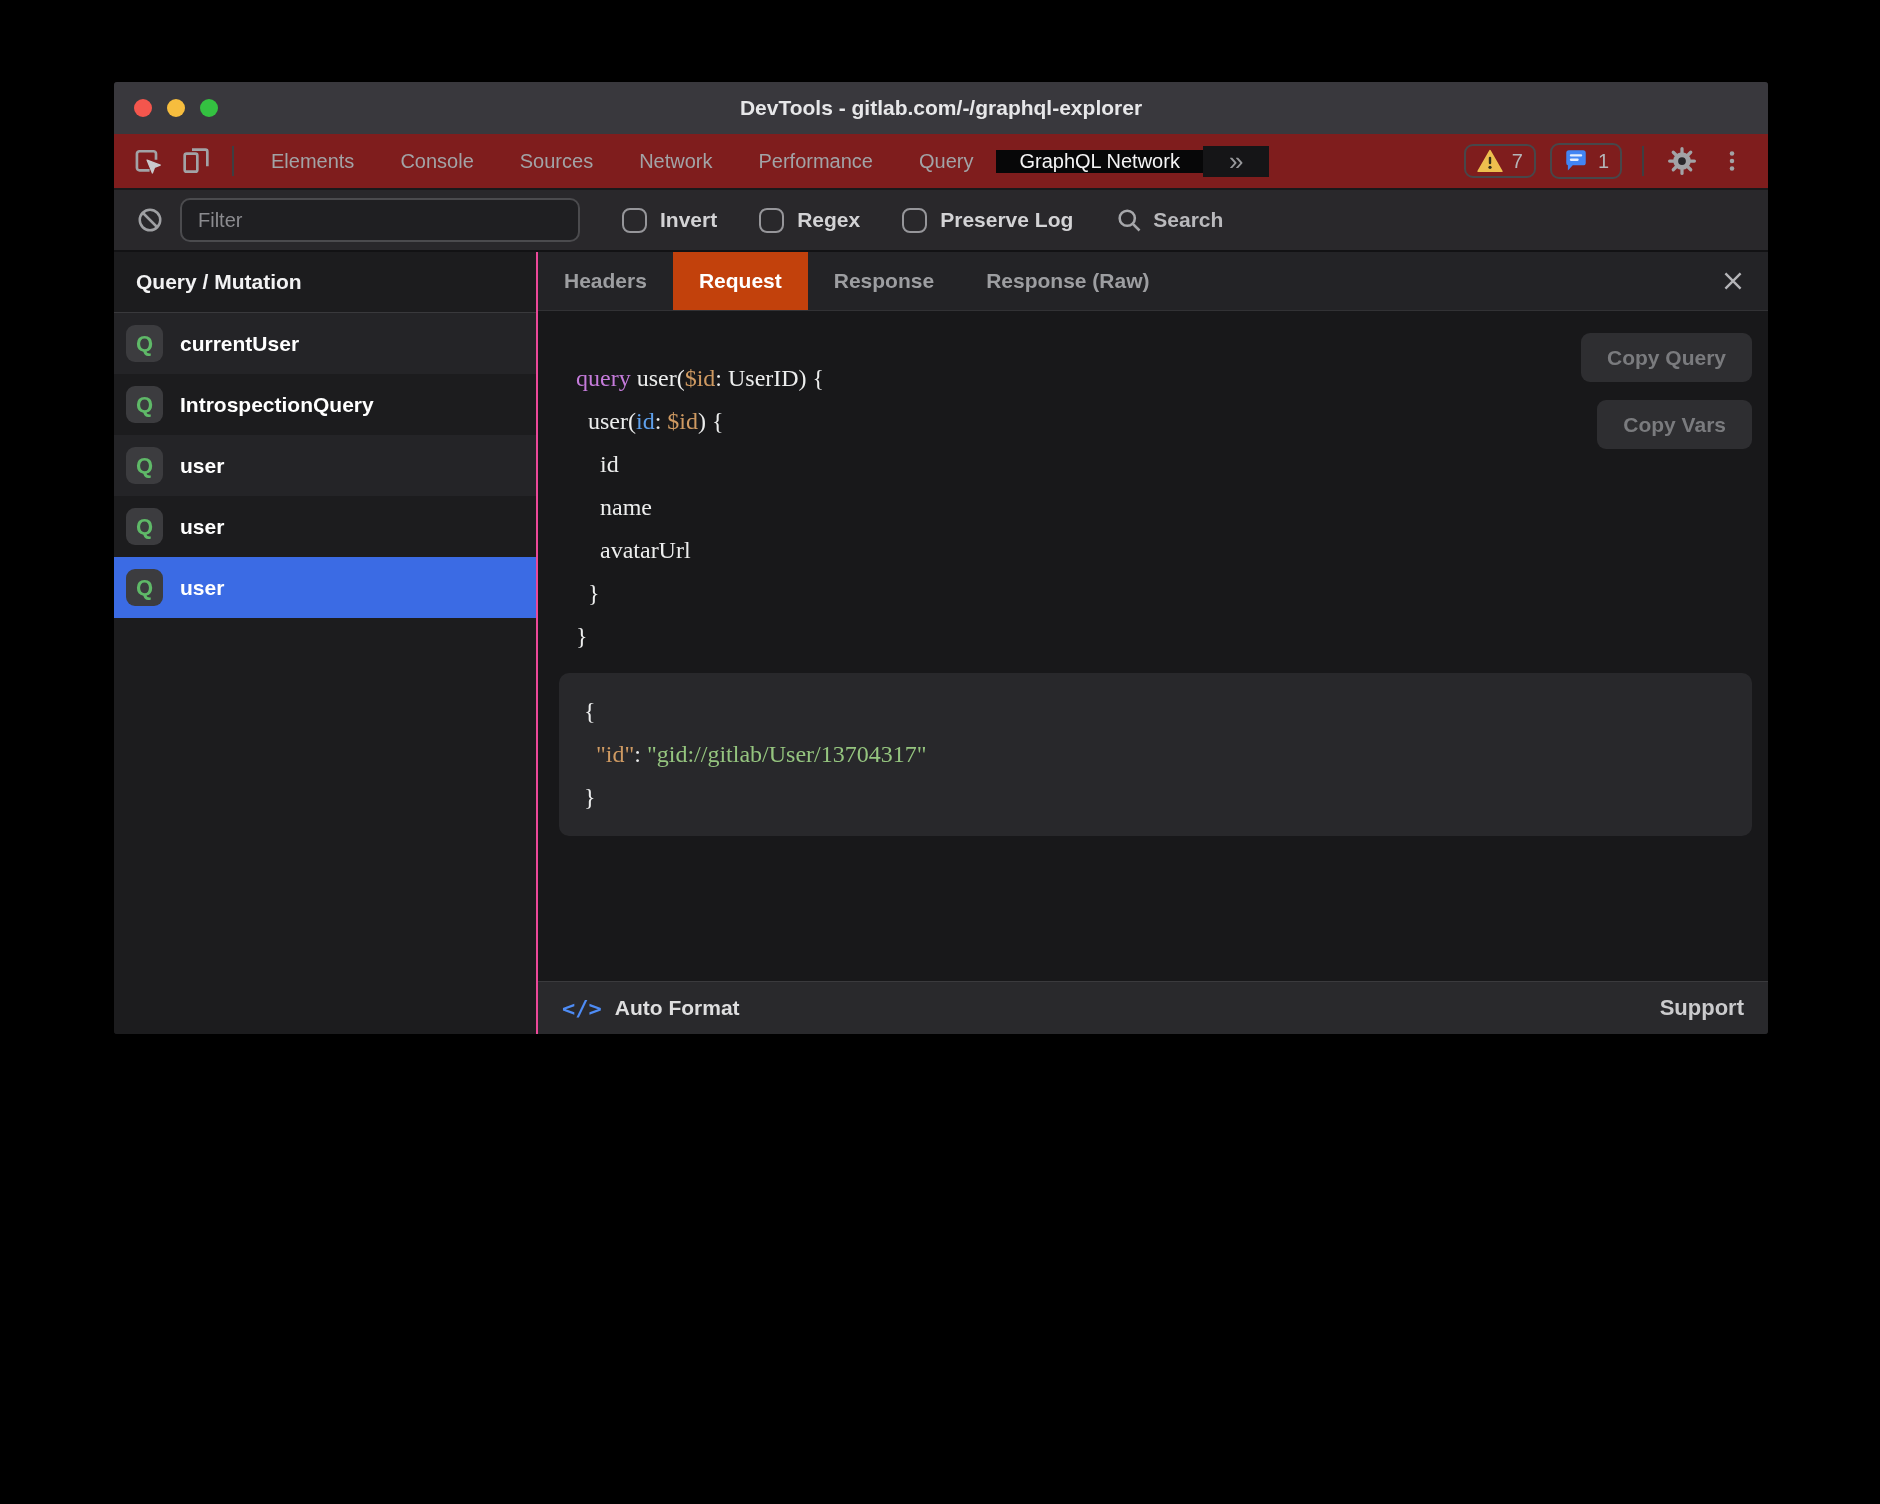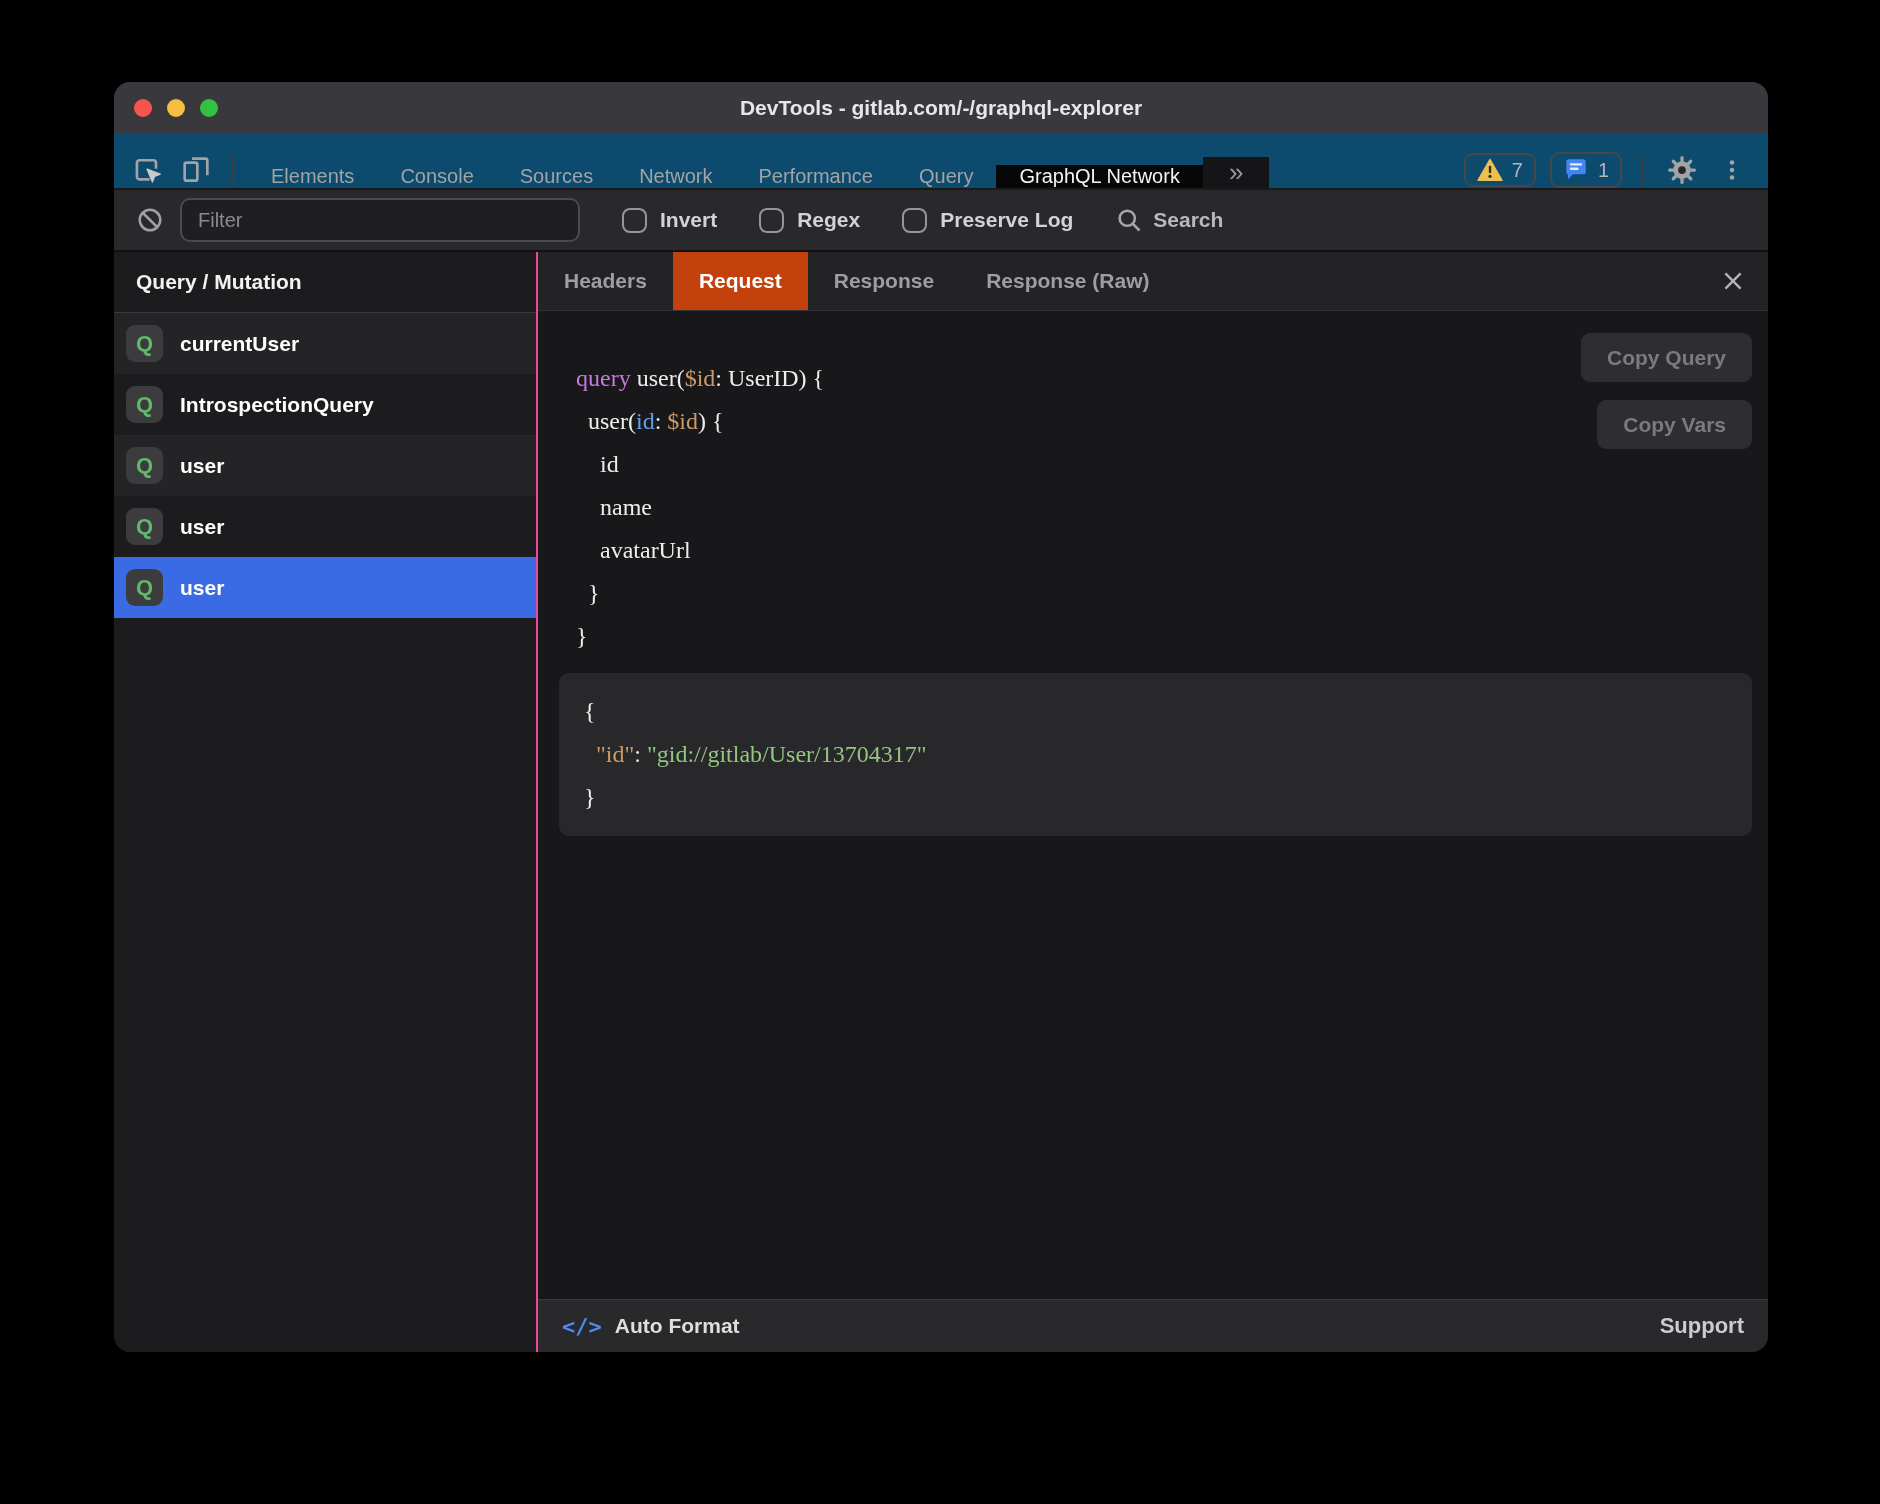--- a/index.html
+++ b/index.html
@@ -1,34 +1,34 @@
 <!DOCTYPE html>
 <html><head>
 <meta charset="utf-8">
 <style>
   html,body{margin:0;padding:0;}
   body{
     width:1880px;height:1504px;background:#000;position:relative;overflow:hidden;
     font-family:"Liberation Sans", sans-serif;
   }
   .window{
-    position:absolute;left:114px;top:82px;width:1654px;height:1270px;
-    background:#1c1c1e;border-radius:16px;overflow:hidden;
+    position:absolute;left:114px;top:82px;width:1654px;height:952px;
+    background:#1c1c1e;border-radius:3px;overflow:hidden;
     display:flex;flex-direction:column;
   }
   
   .titlebar{height:52px;background:#39383d;position:relative;display:flex;align-items:center;justify-content:center;flex:0 0 auto;}
   .traffic{position:absolute;left:20px;top:0;height:100%;display:flex;align-items:center;gap:15px;}
   .light{width:18px;height:18px;border-radius:50%;}
   .light.red{background:#f4564d;}
   .light.yellow{background:#f6bd3e;}
   .light.green{background:#34c141;}
   .title-text{font-size:21px;font-weight:700;color:#e7e7e9;}
   
-  .toolbar{height:54px;background:#0c4a6e;display:flex;align-items:flex-end;flex:0 0 auto;border-bottom:2px solid #19191b;}
+  .toolbar{height:54px;background:#7f1d1d;display:flex;align-items:center;flex:0 0 auto;border-bottom:2px solid #19191b;}
   .tool-icons{display:flex;align-items:center;padding:0 8px 0 16px;gap:12px;}
   .icon-btn{display:flex;align-items:center;justify-content:center;width:36px;height:36px;}
   .vsep{width:2px;height:30px;background:#3e3e41;align-self:center;margin:0 6px;}
   .top-tabs{display:flex;align-items:stretch;}
   .top-tab{display:flex;align-items:center;padding:0 23px;font-size:20px;color:#a2a3a6;white-space:nowrap;}
   .top-tab.selected{background:#070708;color:#f4f4f5;}
   .overflow-btn{display:flex;align-items:center;padding:0 26px;color:#97989b;font-size:26px;background:#151517;}
   .toolbar-right{margin-left:auto;display:flex;align-items:center;gap:14px;padding-right:18px;}
   .badge-btn{display:flex;align-items:center;gap:9px;border:2px solid #47474a;border-radius:9px;padding:3px 11px;}
   .badge-count{font-size:20px;color:#b4b5b8;}

